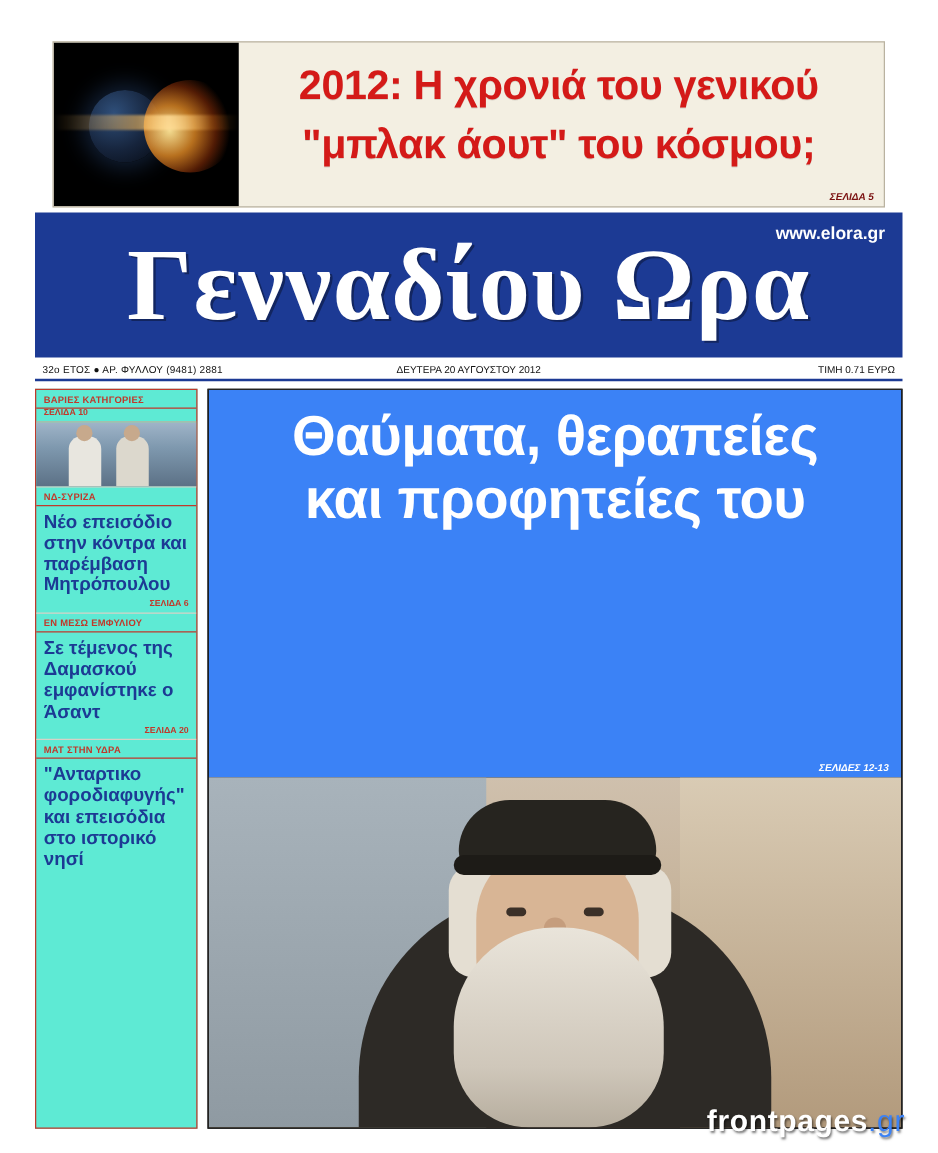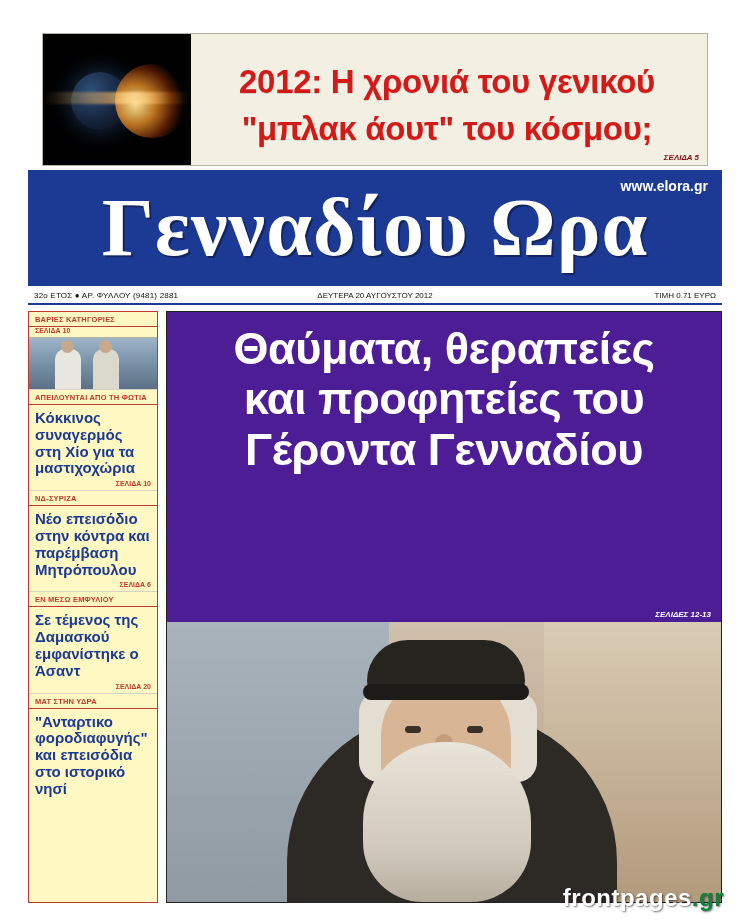--- a/index.html
+++ b/index.html
@@ -53,21 +53,21 @@
   .banner-img .streak {
     position: absolute;
     left: 0; top: 58px;
     width: 148px; height: 12px;
     background: linear-gradient(90deg, rgba(255,170,60,0) 0%, rgba(255,190,90,0.55) 45%, rgba(255,220,150,0.85) 62%, rgba(255,160,40,0.2) 85%, rgba(0,0,0,0) 100%);
     filter: blur(1px);
   }
   .banner-text {
     flex: 1 1 auto;
     position: relative;
-    padding: 25px 16px 0 12px;
+    padding: 11px 16px 0 12px;
     text-align: center;
   }
   .banner-line {
     color: #d41a18;
     font-weight: bold;
     font-size: 33px;
     line-height: 1.42;
     letter-spacing: -0.3px;
     text-shadow: 0 1px 0 rgba(0,0,0,0.12);
     white-space: nowrap;
@@ -129,21 +129,21 @@
     position: absolute; left: 0; bottom: 0; width: 100%;
     border-bottom: 2px solid #1c3a94;
   }
 
   
   .sidebar {
     position: absolute;
     left: 28px; top: 311px;
     width: 130px; height: 592px;
     border: 1px solid #c0392b;
-    background: #fef9c3;
+    background: #5eead4;
   }
   .side-item { border-bottom: 1px solid #d7d2c6; padding: 0; }
   .side-item:last-child { border-bottom: none; }
   .kicker {
     color: #c0392b;
     font-size: 7.5px;
     font-weight: bold;
     padding: 3px 6px 2px 6px;
     border-bottom: 1px solid #c0392b;
     letter-spacing: 0.2px;
@@ -192,21 +192,21 @@
   
   .lead {
     position: absolute;
     left: 166px; top: 311px;
     width: 556px; height: 592px;
     border: 1px solid #222;
     background: #000;
     overflow: hidden;
   }
   .lead-head {
-    background: #4c1d95;
+    background: #3b82f6;
     color: #ffffff;
     padding: 12px 10px 20px 10px;
     text-align: center;
     position: relative;
     height: 310px;
   }
   .lead-line {
     font-weight: bold;
     font-size: 45px;
     line-height: 1.12;
@@ -298,21 +298,21 @@
   
   .watermark {
     position: absolute;
     right: 26px; bottom: 10px;
     font-size: 24px;
     font-weight: bold;
     color: #ffffff;
     text-shadow: 1px 1px 2px rgba(0,0,0,0.55);
     letter-spacing: 0.5px;
   }
-  .watermark .gr { color: #15803d; font-weight: bold; }
+  .watermark .gr { color: #3b82f6; font-weight: normal; }
 </style>
 </head>
 <body>
 
 <div class="page">
 
   <div class="top-banner">
     <div class="banner-img">
       <div class="planet"></div>
       <div class="flare"></div>
@@ -343,25 +343,20 @@
       <div class="kicker">ΒΑΡΙΕΣ ΚΑΤΗΓΟΡΙΕΣ</div>
       <div class="side-ref left-align">ΣΕΛΙΔΑ 10</div>
       <div class="side-photo">
         <div class="p1"></div>
         <div class="p2"></div>
         <div class="head1"></div>
         <div class="head2"></div>
       </div>
     </div>
 
-    <div class="side-item">
-      <div class="kicker">ΑΠΕΙΛΟΥΝΤΑΙ ΑΠΟ ΤΗ ΦΩΤΙΑ</div>
-      <div class="side-head">Κόκκινος συναγερμός στη Χίο για τα μαστιχοχώρια</div>
-      <div class="side-ref">ΣΕΛΙΔΑ 10</div>
-    </div>
 
     <div class="side-item">
       <div class="kicker">ΝΔ-ΣΥΡΙΖΑ</div>
       <div class="side-head">Νέο επεισόδιο στην κόντρα και παρέμβαση Μητρόπουλου</div>
       <div class="side-ref">ΣΕΛΙΔΑ 6</div>
     </div>
 
     <div class="side-item">
       <div class="kicker">ΕΝ ΜΕΣΩ ΕΜΦΥΛΙΟΥ</div>
       <div class="side-head">Σε τέμενος της Δαμασκού εμφανίστηκε ο Άσαντ</div>
@@ -373,21 +368,20 @@
       <div class="side-head">"Ανταρτικο φοροδιαφυγής" και επεισόδια στο ιστορικό νησί</div>
 
     </div>
 
   </div>
 
   <div class="lead">
     <div class="lead-head">
       <div class="lead-line">Θαύματα, θεραπείες</div>
       <div class="lead-line">και προφητείες του</div>
-      <div class="lead-line">Γέροντα Γενναδίου</div>
       <div class="lead-ref">ΣΕΛΙΔΕΣ 12-13</div>
     </div>
     <div class="lead-photo">
       <div class="bg-l"></div>
       <div class="bg-r"></div>
       <div class="cassock"></div>
       <div class="hair-l"></div>
       <div class="hair-r"></div>
       <div class="face"></div>
       <div class="eye-l"></div>

